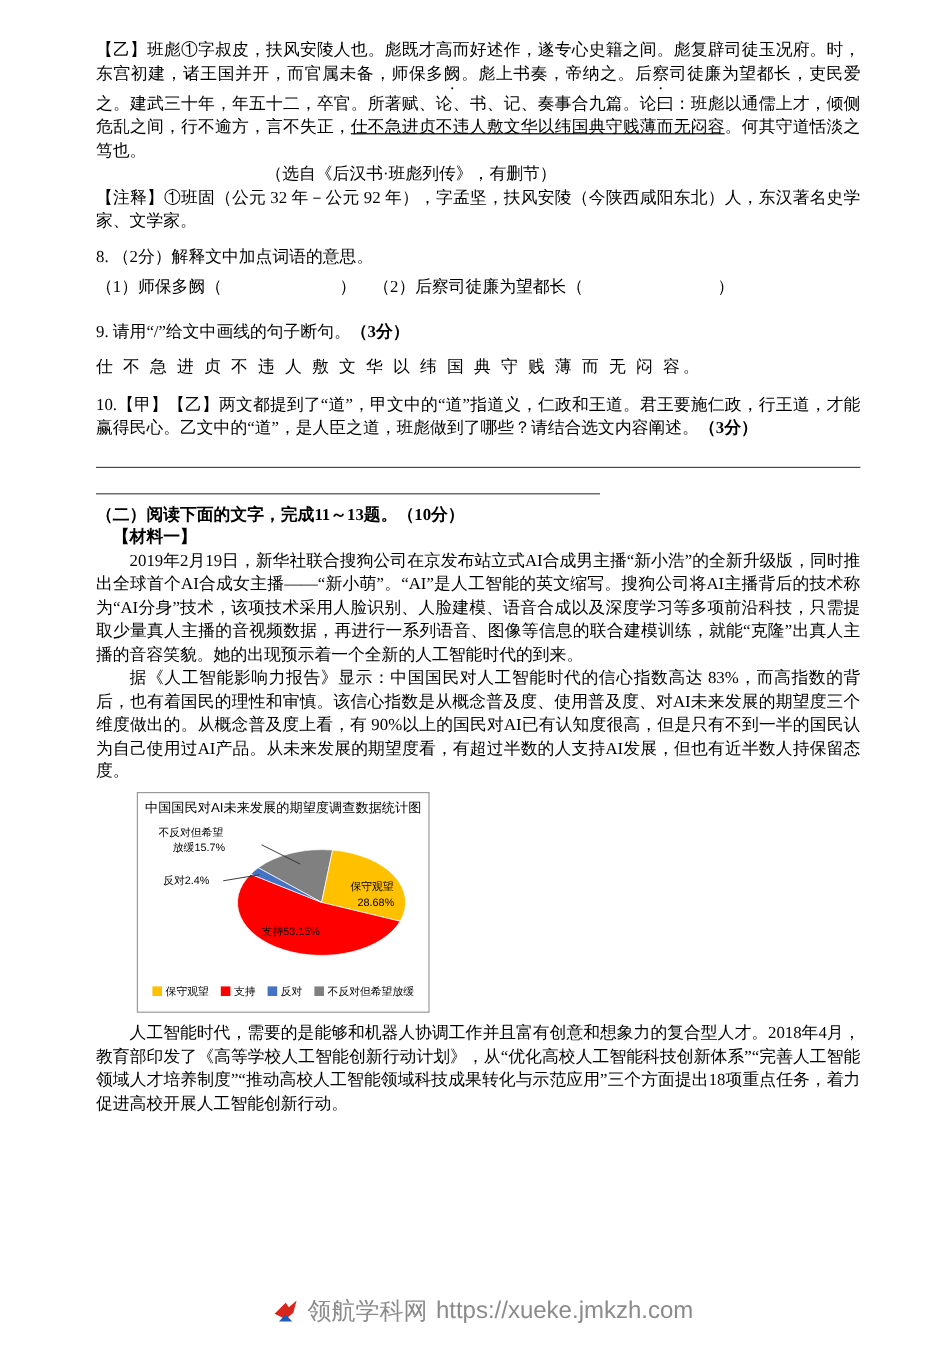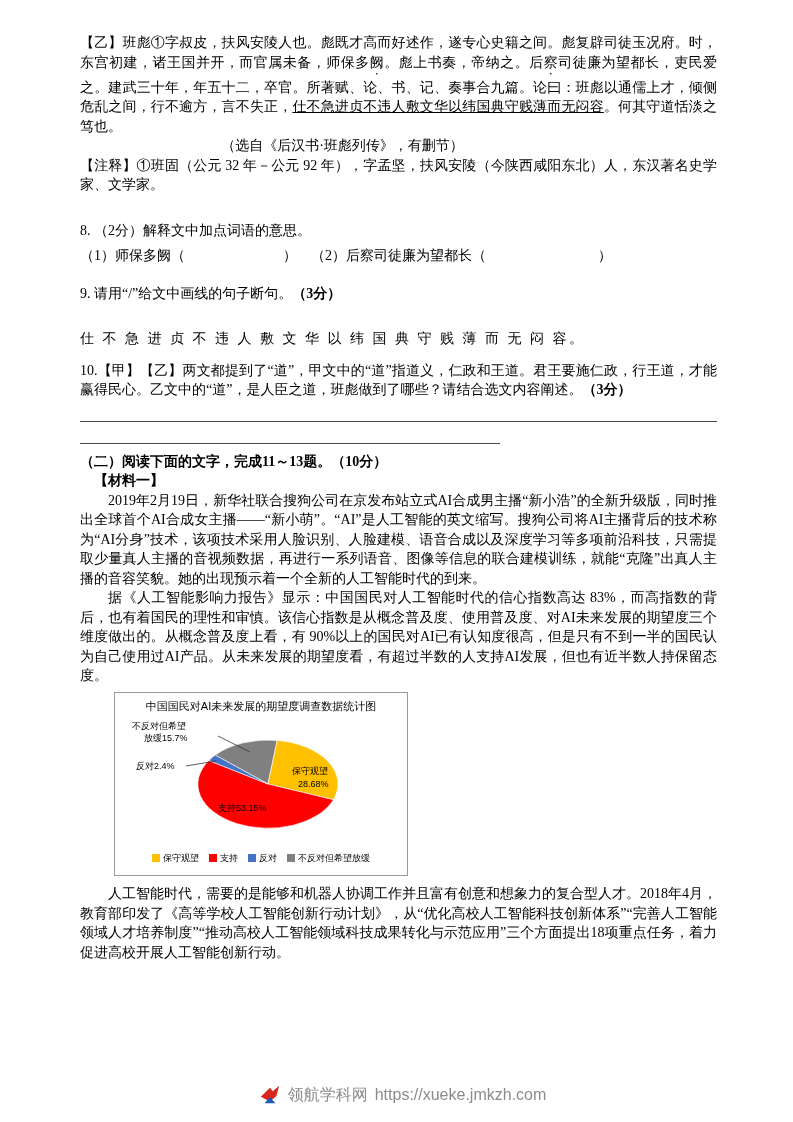--- a/index.html
+++ b/index.html
@@ -13,43 +13,43 @@
   .content { padding:33px 76px 0 80px; font-size:14px; line-height:19.5px; }
   .just { text-align:justify; }
   .bold { font-weight:bold; }
   .ul { text-decoration:underline; }
   .dotted {
     -webkit-text-emphasis:filled dot; -webkit-text-emphasis-position:under left;
     text-emphasis:filled dot; text-emphasis-position:under left;
   }
   .source { text-align:center; padding-right:112px; font-weight:normal; }
   .mt6 { margin-top:6px; } .mt8 { margin-top:8px; } .mt12 { margin-top:12px; }
-  .mt14 { margin-top:26px; } .mt18 { margin-top:18px; }
+  .mt14 { margin-top:10px; } .mt18 { margin-top:18px; }
   .spread { letter-spacing:2.5px; }
   .ansline { border-bottom:1px solid #4a4a4a; height:22px; }
   .ansline.short { width:420px; }
   .mat-label { font-weight:bold; padding-left:14px; }
   .mat-para { text-indent:2em; text-align:justify; }
   .chart-box {
-    width:294px; margin:6px 0 8px 34px;
+    width:244px; margin:6px 0 8px 34px;
     border:1px solid #9a9a9a; background:#fff;
     padding:6px 1px 7px 1px;
   }
   .chart-title { font-size:11px; text-align:center; line-height:15px;
     font-family:"Liberation Sans","DejaVu Sans",sans-serif; }
   .chart-box svg { display:block; margin:2px auto 0 auto;
     font-family:"Liberation Sans","DejaVu Sans",sans-serif; }
   .legend-row { display:flex; justify-content:center; align-items:center; margin-top:3px; }
   .lg-item { display:inline-flex; align-items:center; margin:0 5px; font-size:9px;
     font-family:"Liberation Sans","DejaVu Sans",sans-serif; }
   .lg-swatch { width:8px; height:8px; display:inline-block; margin-right:3px; }
   .footer {
     position:absolute; left:0; right:0; bottom:16px;
     display:flex; justify-content:center; align-items:center; gap:7px;
-    color:#8b8b8b; font-size:16px;
+    color:#8b8b8b; font-size:20px;
     font-family:"Liberation Sans","DejaVu Sans",sans-serif;
     padding-left:12px;
   }
 </style>
 </head>
 <body>
 
 <div class="content">
 
   <p class="just"><span>【乙】班彪①字叔皮，扶风安陵人也。彪既才高而好述作，遂专心史籍之间。彪复辟司徒玉况府。时，东宫初建，诸王国并开，而官属未备，师保多</span><span class="dotted">阙</span><span>。彪上书奏，帝纳之。后</span><span class="dotted">察</span><span>司徒廉为望都长，吏民爱之。建武三十年，年五十二，卒官。所著赋、论、书、记、奏事合九篇。论曰：班彪以通儒上才，倾侧危乱之间，行不逾方，言不失正，</span><span class="ul">仕不急进贞不违人敷文华以纬国典守贱薄而无闷容</span><span>。何其守道恬淡之笃也。</span></p>

